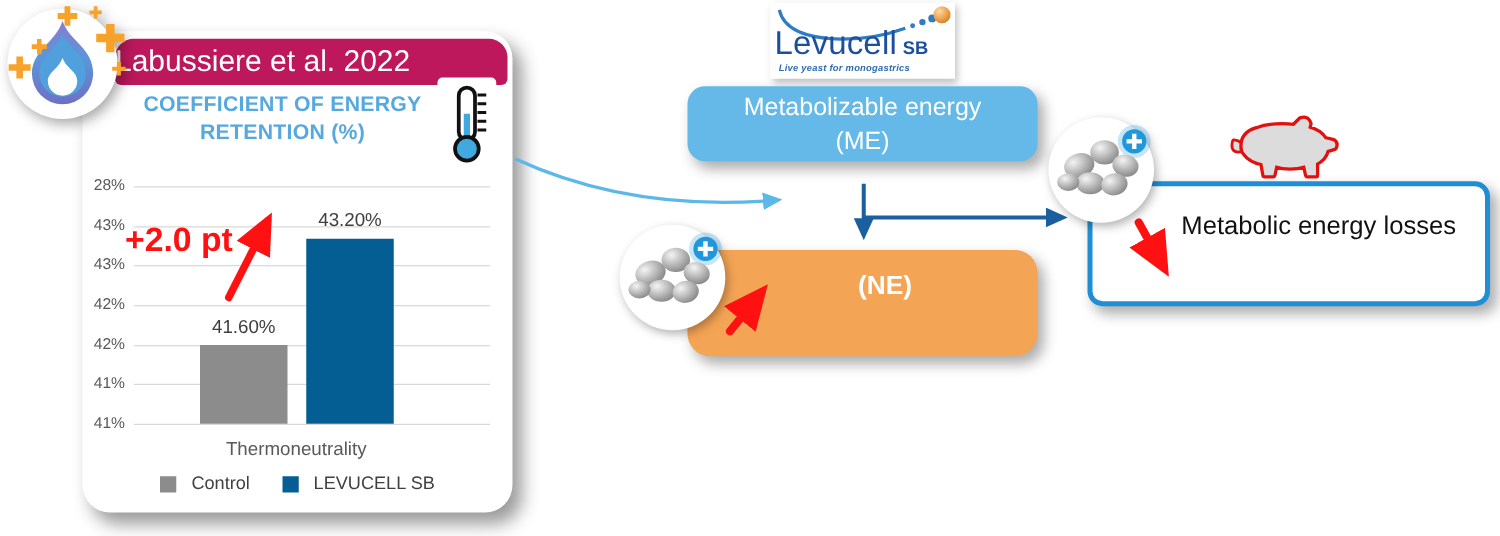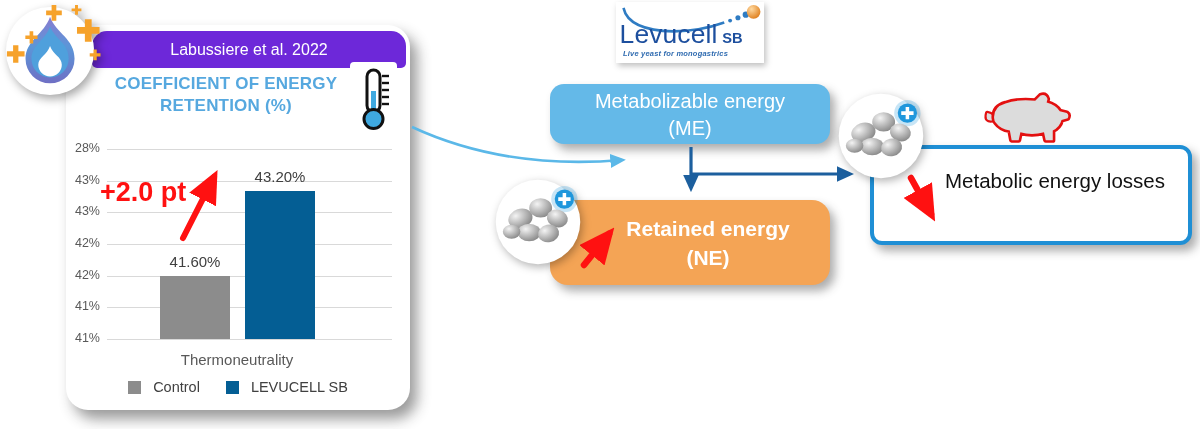--- a/index.html
+++ b/index.html
@@ -2,22 +2,22 @@
 <html><head>
 <meta charset="utf-8">
 <style>
   html,body{margin:0;padding:0;background:#fff;}
   #canvas{position:relative;width:1200px;height:429px;background:#fff;overflow:hidden;
           font-family:"Liberation Sans",sans-serif;}
 
   
   .card{position:absolute;left:66px;top:25px;width:344px;height:385px;background:#fff;
         border-radius:22px;box-shadow:7px 9px 14px rgba(30,30,30,.45);}
-  .card-band{position:absolute;left:26px;top:6px;width:314px;height:37px;background:#6d28d9;
-             border-radius:15px 15px 5px 5px;color:#fff;font-size:16px;text-align:center;
+  .card-band{position:absolute;left:26px;top:6px;width:314px;height:37px;background:#be185d;
+             border-radius:15px 15px 5px 5px;color:#fff;font-size:24px;text-align:left;
              line-height:37px;}
   .thermo-box{position:absolute;left:284px;top:37px;width:47px;height:74px;background:#fff;
               border-radius:4px;z-index:3;display:flex;align-items:center;justify-content:center;}
   .card-title{position:absolute;left:40px;top:48px;width:240px;text-align:center;
               font-size:17px;font-weight:bold;color:#56A8DF;line-height:22px;letter-spacing:.2px;}
   .annotation{position:absolute;left:34px;top:152px;font-size:27px;font-weight:bold;color:#FF1111;z-index:4;}
   .gridline{position:absolute;left:41px;width:285px;height:1px;background:#D9D9D9;}
   .ytick{position:absolute;left:0;width:34px;text-align:right;font-size:12.5px;color:#595959;}
   .bar{position:absolute;}
   .blabel{position:absolute;width:100px;text-align:center;font-size:15px;color:#3F3F3F;}
@@ -34,21 +34,21 @@
 
   
   .logo{position:absolute;left:616px;top:2px;width:148px;height:60px;background:#fff;
         box-shadow:2px 3px 6px rgba(0,0,0,.25);padding:1px 0 0 0;}
   .logo-tag{font-size:7.5px;font-style:italic;font-weight:bold;color:#2F6BB0;
             padding-left:7px;margin-top:-3px;letter-spacing:.2px;}
 
   
   .flow-box{position:absolute;border-radius:14px;color:#fff;text-align:center;
             box-shadow:5px 6px 10px rgba(50,50,50,.4);}
-  .me-box{left:550px;top:84px;width:280px;height:60px;background:#64B9E8;font-size:20px;
+  .me-box{left:550px;top:69px;width:280px;height:60px;background:#64B9E8;font-size:20px;
           line-height:27px;padding-top:4px;box-sizing:border-box;}
   .ne-box{left:550px;top:200px;width:280px;height:85px;background:#F4A455;border-radius:18px;
           font-weight:bold;font-size:21px;line-height:29px;padding:14px 0 0 36px;box-sizing:border-box;}
   .loss-box{left:870px;top:145px;width:322px;height:100px;background:#fff;border:4px solid #1F8FD5;
             border-radius:12px;color:#111;font-size:20.5px;line-height:28px;
             padding:18px 0 0 48px;box-sizing:border-box;font-weight:normal;}
 
   
   .yeast{position:absolute;width:88px;height:88px;z-index:10;
          filter:drop-shadow(2px 3px 4px rgba(0,0,0,.3));}
@@ -160,21 +160,20 @@
   </svg>
   <div class="logo-tag">Live yeast for monogastrics</div>
 </div>
 
 <div class="flow-box me-box">
   <div>Metabolizable energy</div>
   <div>(ME)</div>
 </div>
 
 <div class="flow-box ne-box">
-  <div>Retained energy</div>
   <div>(NE)</div>
 </div>
 
 <div class="flow-box loss-box">
   <div>Metabolic energy losses</div>
 </div>
 
 <svg class="pig" viewBox="0 0 110 64">
   <path d="M14 32 Q3 35 6 24 Q13 25 13 30" fill="#DCDCDC" stroke="#E31010" stroke-width="5" stroke-linejoin="round" paint-order="stroke"></path>
   <path d="M14 30 Q13 17 27 13 Q41 8 61 10 L67 4 Q73 2 75 8 L74 12 Q85 15 89 22 L97 24 Q100 26 98 30

